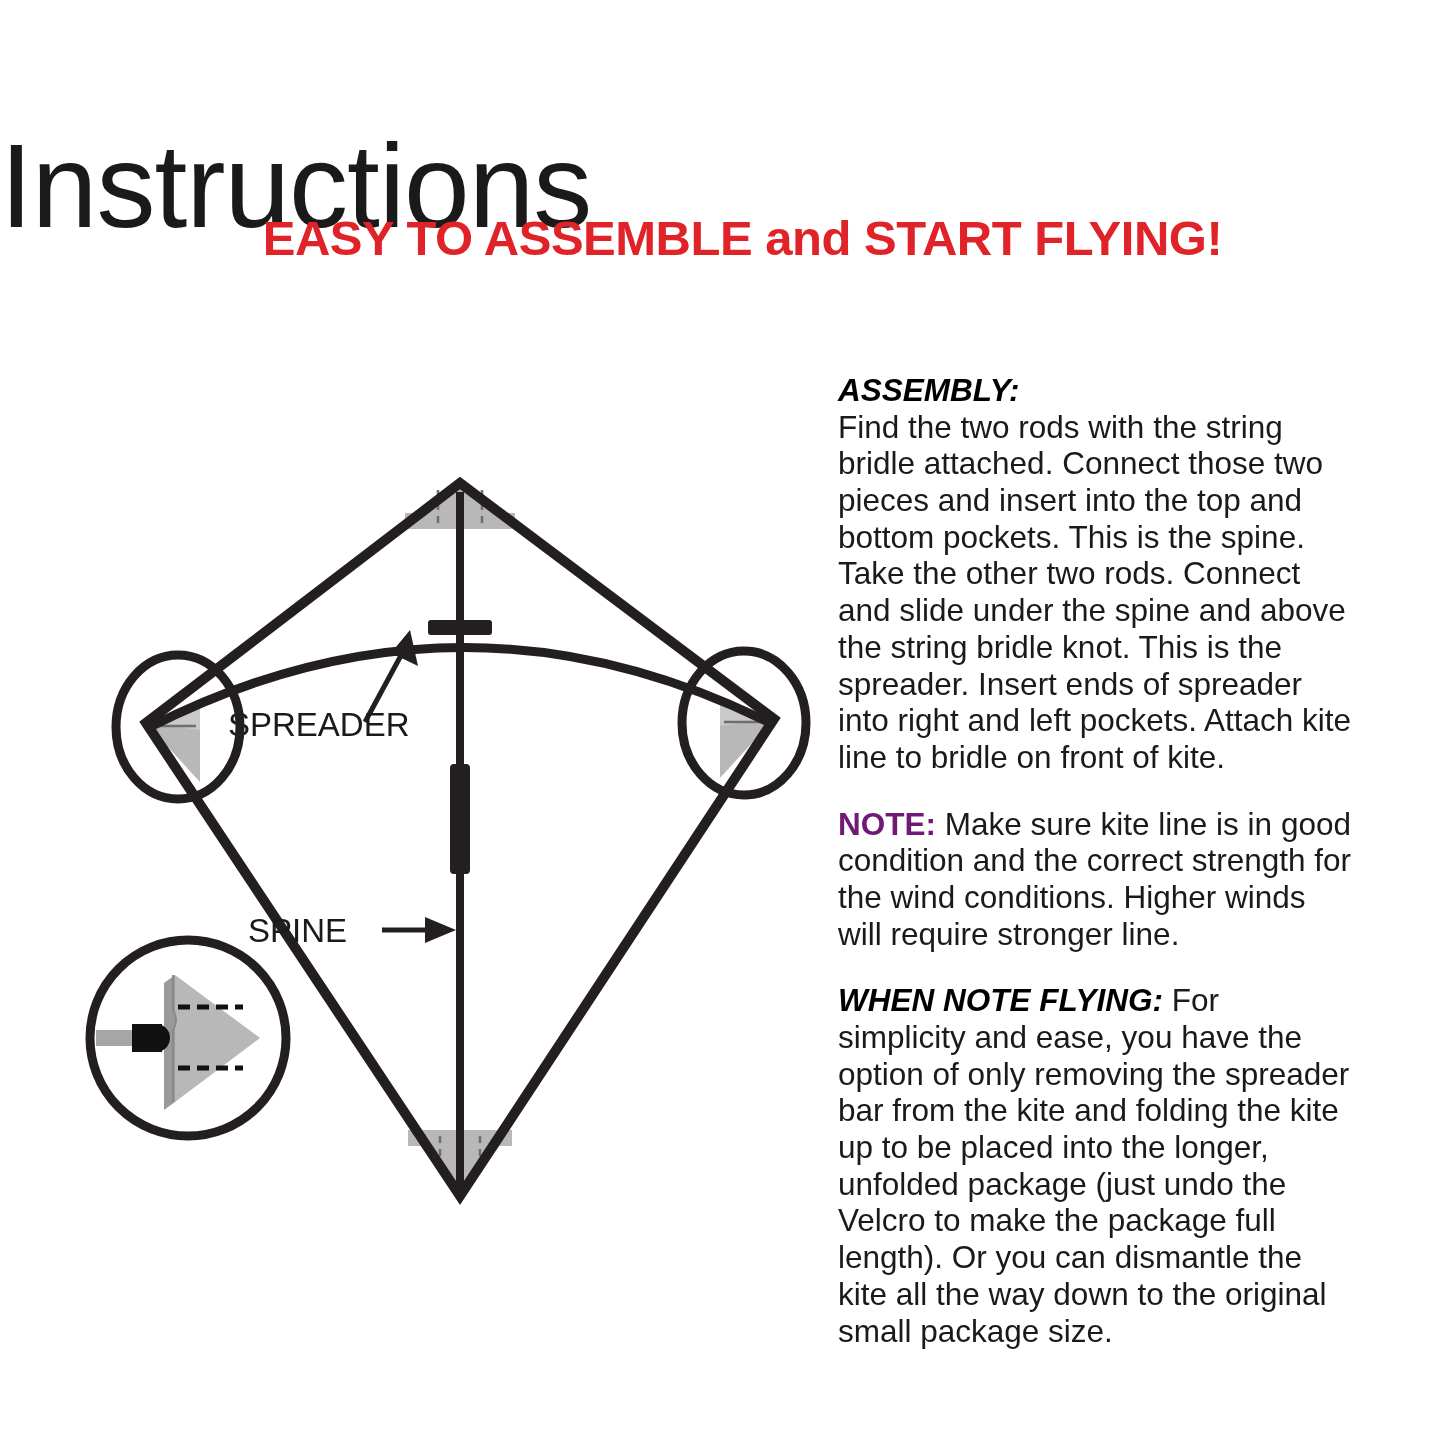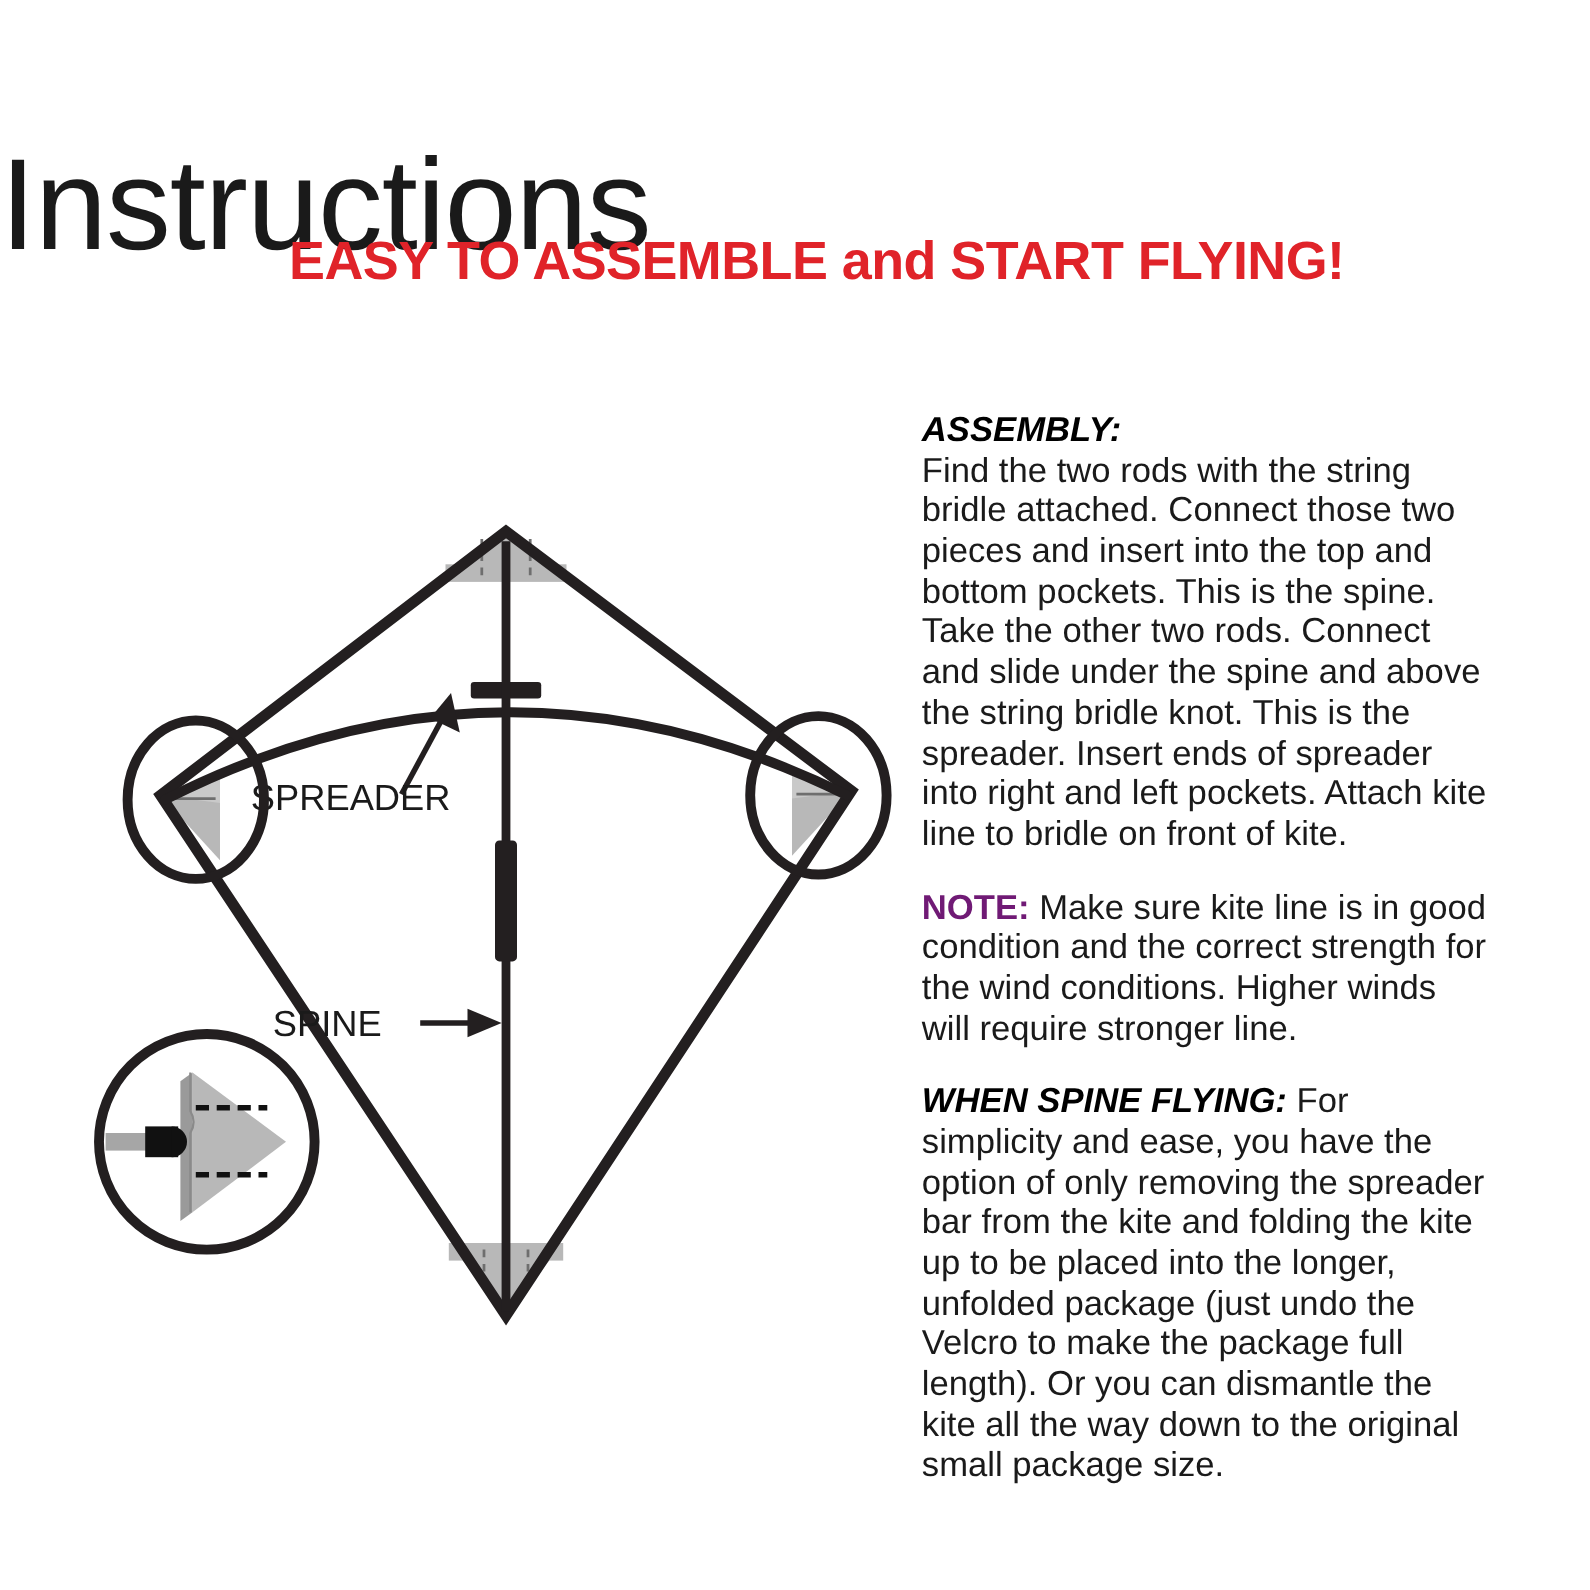--- a/index.html
+++ b/index.html
@@ -181,18 +181,18 @@
 
     <p class="para">
       <span class="hdr-green blk">ASSEMBLY:</span><span>Find the two rods with the string bridle attached. Connect those two pieces and insert into the top and bottom pockets. This is the spine. Take the other two rods. Connect and slide under the spine and above the string bridle knot. This is the spreader. Insert ends of spreader into right and left pockets. Attach kite line to bridle on front of kite.</span>
     </p>
 
     <p class="para">
       <span class="hdr-black">NOTE:</span><span> Make sure kite line is in good condition and the  correct strength for the wind conditions. Higher winds will require stronger line.</span>
     </p>
 
     <p class="para">
-      <span class="hdr-green">WHEN SPINE FLYING:</span><span> For simplicity and ease, you have the option of only removing the spreader bar from the kite and folding the kite up to be placed into the longer, unfolded package (just undo the Velcro to make the package full length). Or you can dismantle the kite all the way down to the original small package size.</span>
+      <span class="hdr-green">WHEN NOTE FLYING:</span><span> For simplicity and ease, you have the option of only removing the spreader bar from the kite and folding the kite up to be placed into the longer, unfolded package (just undo the Velcro to make the package full length). Or you can dismantle the kite all the way down to the original small package size.</span>
     </p>
 
   </div>
 
 </div>
 
 </body></html>

